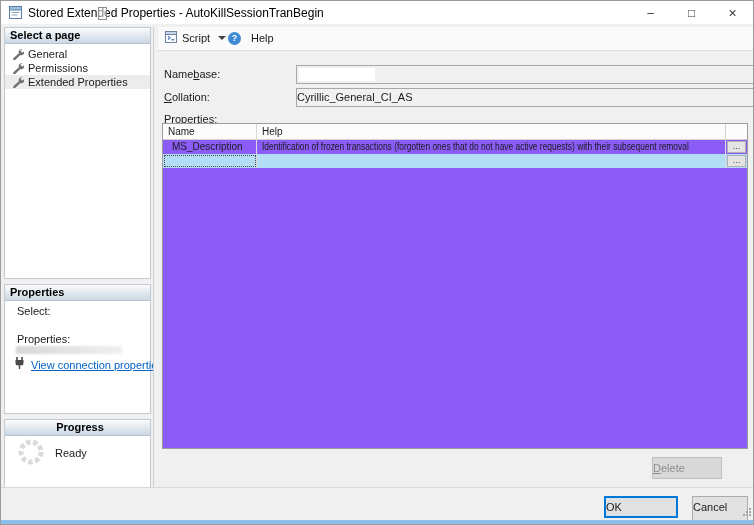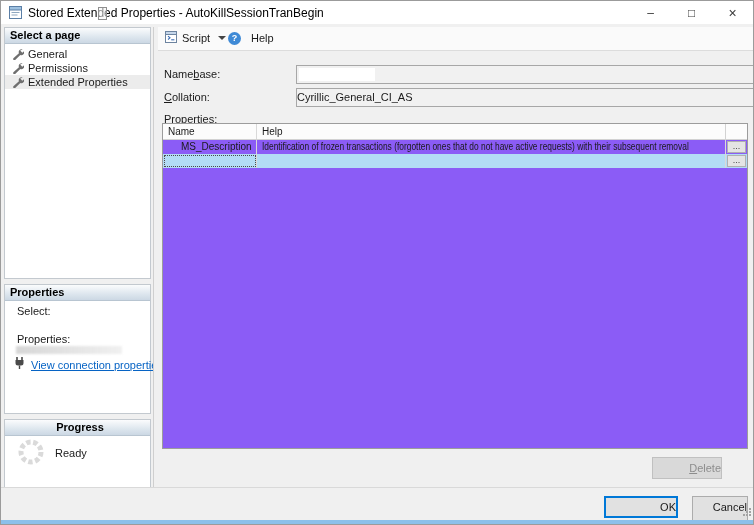--- a/index.html
+++ b/index.html
@@ -57,26 +57,26 @@
   .g-head{height:15px;background:#fcfcfc;border-bottom:1px solid #d2d2d2;}
   .g-body-row{height:14px;}
   .c-name{width:94px;box-sizing:border-box;padding-left:5px;border-right:1px solid #d9d9d9;line-height:14px;white-space:nowrap;overflow:hidden;}
   .g-head .c-name{line-height:15px;}
   .c-value{flex:1;box-sizing:border-box;padding-left:5px;line-height:14px;white-space:nowrap;overflow:hidden;}
   .g-head .c-value{line-height:15px;}
   .c-btn{width:22px;box-sizing:border-box;border-left:1px solid #d9d9d9;display:flex;align-items:center;justify-content:center;}
   .g-head .c-btn{border-left:1px solid #d2d2d2;}
   .row-sel{background:#b3dcf5;}
   .focus-cell{outline:1px dotted #4a4a4a;outline-offset:-2px;}
-  .row1-name{padding-left:18px;}
+  .row1-name{padding-left:9px;}
   .squeeze{display:inline-block;transform:scaleX(.84);transform-origin:0 50%;white-space:nowrap;}
   .dots-btn{width:19px;height:12px;box-sizing:border-box;background:#e4e4e4;border:1px solid #b0b0b0;color:#444;
     font-size:9px;line-height:8px;text-align:center;cursor:default;}
   
-  .btn{position:absolute;box-sizing:border-box;background:#e1e1e1;border:1px solid #acacac;text-align:right;
+  .btn{position:absolute;box-sizing:border-box;background:#e1e1e1;border:1px solid #acacac;text-align:left;
     font-size:11px;line-height:20px;cursor:default;}
   .btn-delete{left:498px;top:430px;width:70px;height:22px;background:#d9d9d9;border-color:#c0c0c0;color:#8d8d8d;}
   .btn-ok{left:603px;top:495px;width:74px;height:22px;border:2px solid #0078d7;line-height:18px;}
   .btn-cancel{left:691px;top:495px;width:56px;height:40px;}
   .footer-sep{position:absolute;left:0;right:0;top:486px;height:1px;background:#d9d9d9;}
   .bottom-strip{position:absolute;left:0;right:0;bottom:0;height:4px;background:#8cc0ea;}
   .grip{position:absolute;right:2px;bottom:6px;}
 </style>
 </head>
 <body>

